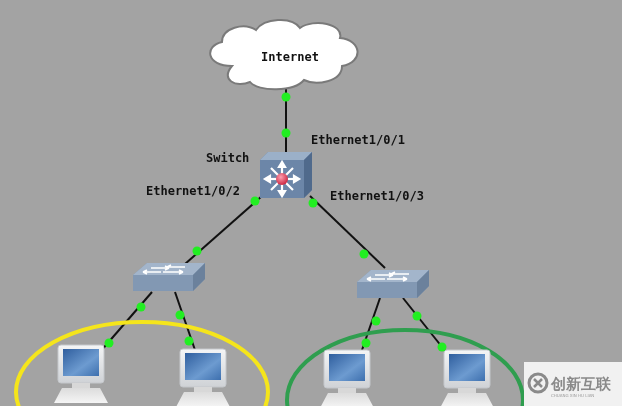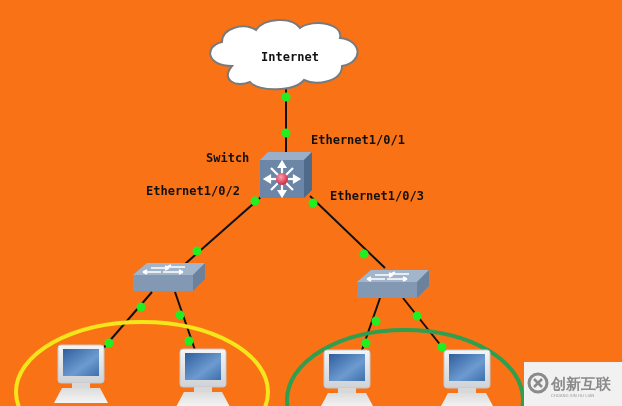--- a/index.html
+++ b/index.html
@@ -1,16 +1,16 @@
 <!DOCTYPE html>
 <html><head>
   <meta charset="utf-8">
   <style>
     html, body { margin: 0; padding: 0; background: #ffffff; }
-    #stage { position: relative; width: 622px; height: 406px; overflow: hidden; background: #f97316; }
+    #stage { position: relative; width: 622px; height: 406px; overflow: hidden; background: #a3a3a3; }
     svg { position: absolute; left: 0; top: 0; }
     .lbl { font-family: "DejaVu Sans Mono", "Liberation Mono", monospace; font-weight: bold; font-size: 12px; fill: #111; }
     .wm-text { font-family: "DejaVu Sans", sans-serif; font-size: 15px; fill: #8a8a8a; font-weight: bold; }
     .wm-sub { font-family: "DejaVu Sans", sans-serif; font-size: 4px; fill: #9a9a9a; }
   </style>
 </head>
 <body>
 
 <div id="stage">
 <svg width="622" height="406" viewBox="0 0 622 406">

